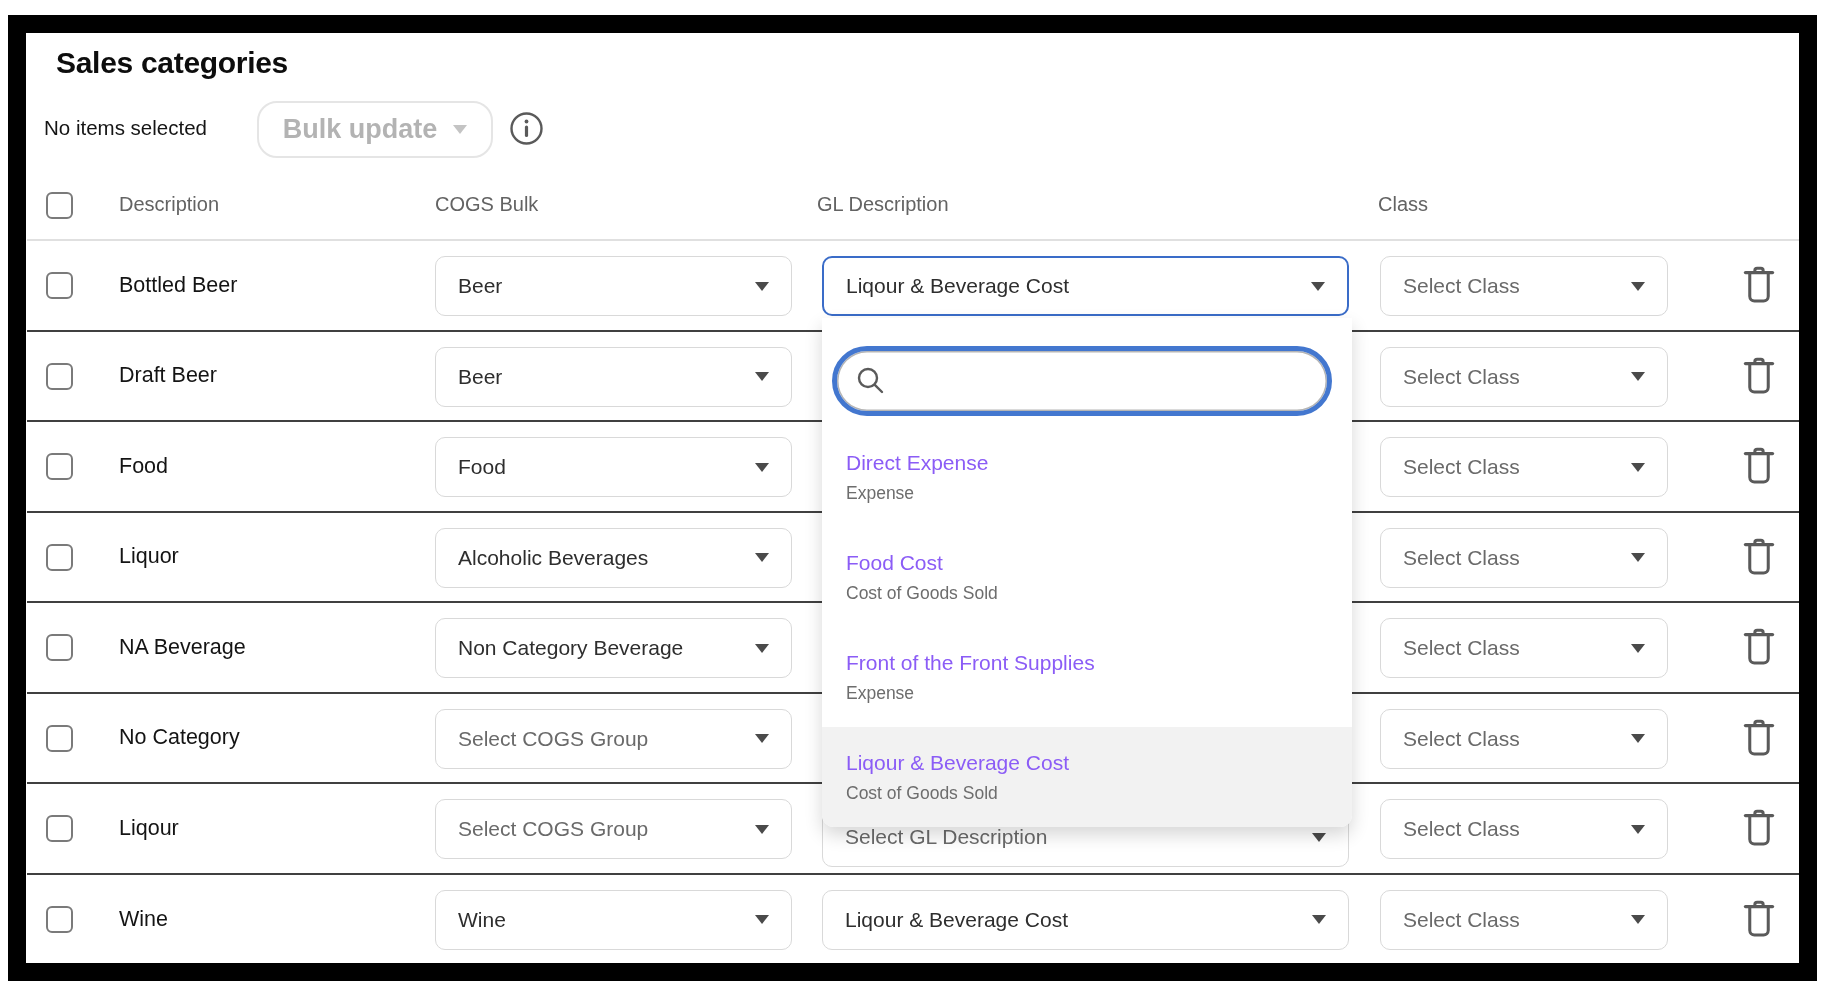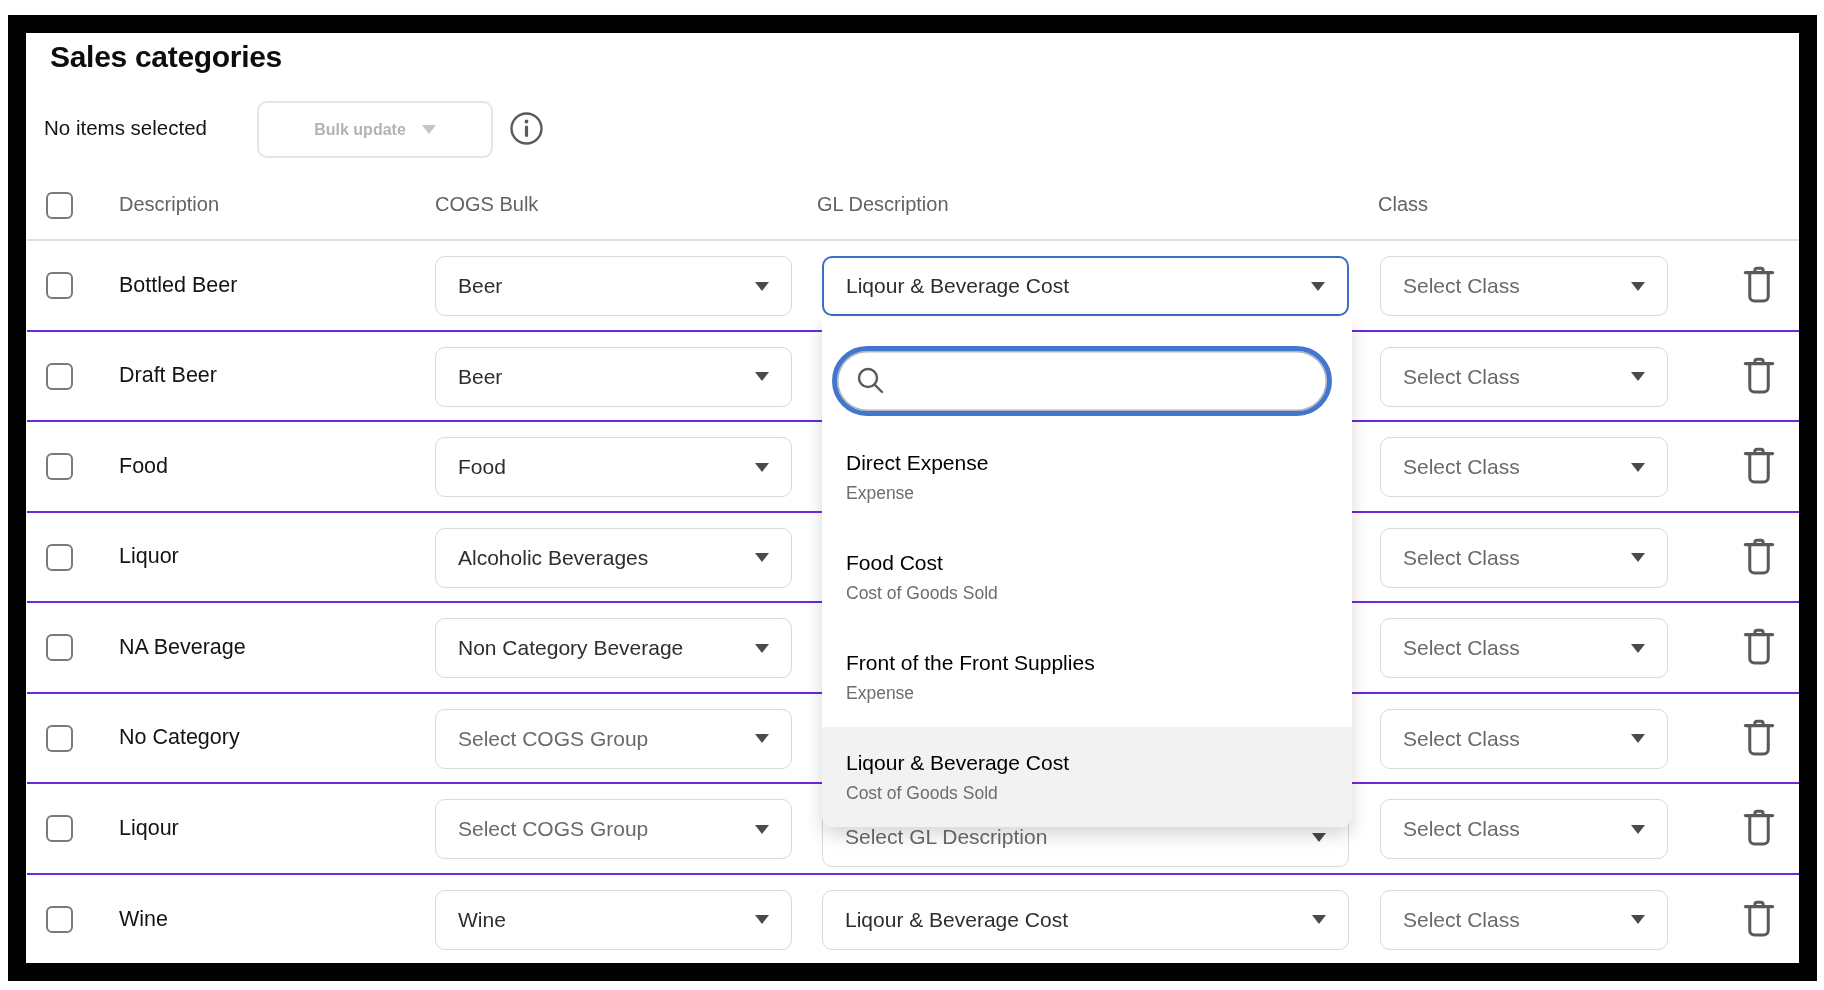--- a/index.html
+++ b/index.html
@@ -10,40 +10,40 @@
   *{box-sizing:border-box}
   html,body{margin:0;padding:0}
   body{
     width:1824px;height:990px;position:relative;overflow:hidden;background:#fff;
     font-family:"Liberation Sans",sans-serif;color:var(--text-dark);
   }
   .frame{position:absolute;left:8px;top:15px;width:1809px;height:966px;
     border:18px solid var(--frame);background:transparent;pointer-events:none;z-index:50}
 
   
-  .page-title{position:absolute;left:44px;top:34px;margin:6px;font-size:30px;font-weight:700;
+  .page-title{position:absolute;left:44px;top:34px;margin:12px;font-size:30px;font-weight:700;
     color:#0d0d0d;letter-spacing:-.3px}
   .sel-status{position:absolute;left:44px;top:116px;font-size:20.5px;color:#151515}
   .bulk-btn{position:absolute;left:257px;top:101px;width:236px;height:57px;background:#fff;
-    border:2px solid #e5e5e5;border-radius:10px;display:flex;align-items:center;justify-content:center;
-    gap:16px;font-family:inherit;font-size:16px;font-weight:700;color:var(--disabled-text);cursor:default}
+    border:2px solid #e5e5e5;border-radius:20px;display:flex;align-items:center;justify-content:center;
+    gap:16px;font-family:inherit;font-size:27px;font-weight:700;color:var(--disabled-text);cursor:default}
   .chev{width:0;height:0;border-left:7px solid transparent;border-right:7px solid transparent;
     border-top:9px solid #4a4a4a;flex:none}
   .chev.gray{border-top-color:#c4c4c4}
   .info-icon{position:absolute;left:509px;top:111px;width:35px;height:35px}
 
   
   .thead-label{position:absolute;top:193px;font-size:20px;color:#636363}
   .thead-line{position:absolute;left:27px;top:239px;width:1772px;height:2px;background:#e0e0e0}
   .cb{width:27px;height:27px;border:2.5px solid #7a7a7a;border-radius:6px;background:#fff;cursor:pointer}
   .head-cb{position:absolute;left:46px;top:192px}
 
   
   #rows{position:absolute;left:27px;top:241px;width:1772px;height:722px;overflow:hidden}
-  .row{position:relative;height:90.5px;border-bottom:2px solid #6d28d9}
+  .row{position:relative;height:90.5px;border-bottom:2px solid #404040}
   .row:last-child{border-bottom:none}
   .row .cb{position:absolute;left:19px;top:31px}
   .row-label{position:absolute;left:92px;top:0;height:100%;display:flex;align-items:center;
     font-size:21.5px;color:#141414}
   .dd{position:absolute;top:15px;height:60px;border:1.5px solid var(--border-gray);border-radius:10px;
     background:#fff;display:flex;align-items:center;justify-content:space-between;
     padding:0 22px;font-size:21px;color:#2e2e2e;cursor:pointer}
   .dd.ph .val{color:#6a6a6a}
   .dd.cogs-dd{left:408px;width:357px}
   .dd.gl-dd{left:795px;width:527px}
@@ -58,21 +58,21 @@
   .panel{position:absolute;left:822px;top:318px;width:530px;height:509px;background:#fff;z-index:10;
     border-radius:0 0 12px 12px;box-shadow:0 8px 18px rgba(0,0,0,.16)}
   .search{position:absolute;left:10px;top:28px;width:500px;height:70px;border-radius:36px;
     border:5px solid var(--search-ring-blue);background:#fff;display:flex;align-items:center;
     padding:0 18px;box-shadow:inset 0 0 0 1.5px #b5b5b5}
   .search input{border:none;outline:none;flex:1;height:80%;font-size:21px;margin-left:14px;
     font-family:inherit;background:transparent}
   .opts{position:absolute;left:0;top:109px;width:100%}
   .opt{height:100px;padding:0 24px;display:flex;flex-direction:column;justify-content:center;gap:8px;cursor:pointer}
   .opt.hl{background:var(--highlight-gray);border-radius:0 0 12px 12px}
-  .opt .t{font-size:21px;color:#000000}
+  .opt .t{font-size:21px;color:#8b5cf6}
   .opt .s{font-size:17.5px;color:#6d6d6d}
   svg{display:block}
 </style>
 </head>
 <body>
 
 <div class="frame"></div>
 
 <h1 class="page-title">Sales categories</h1>
 

